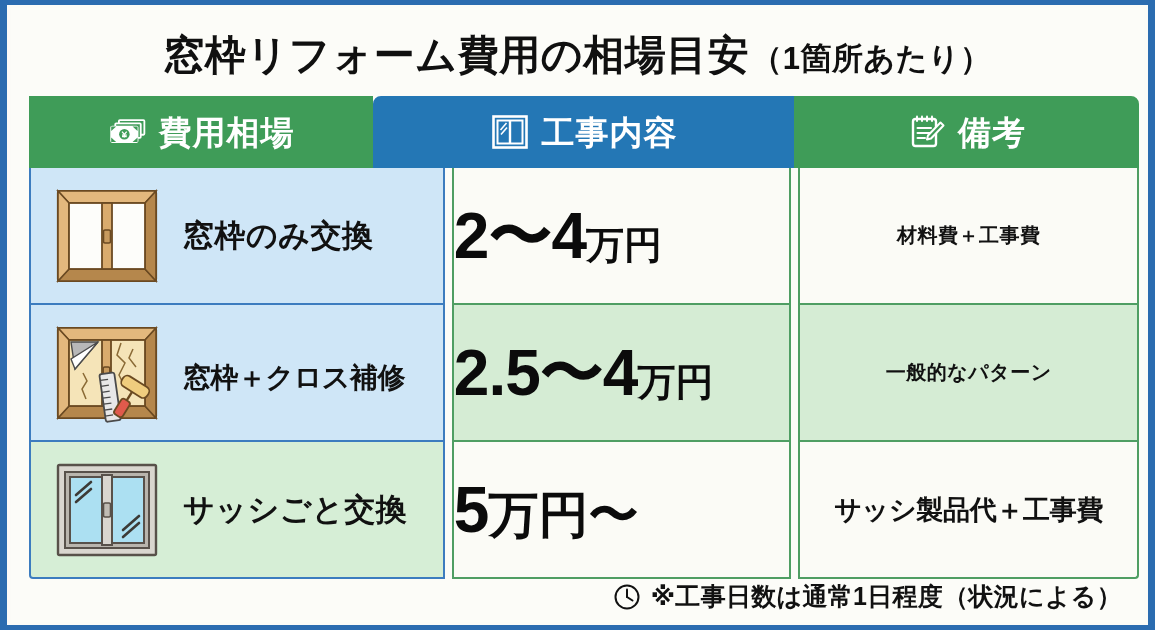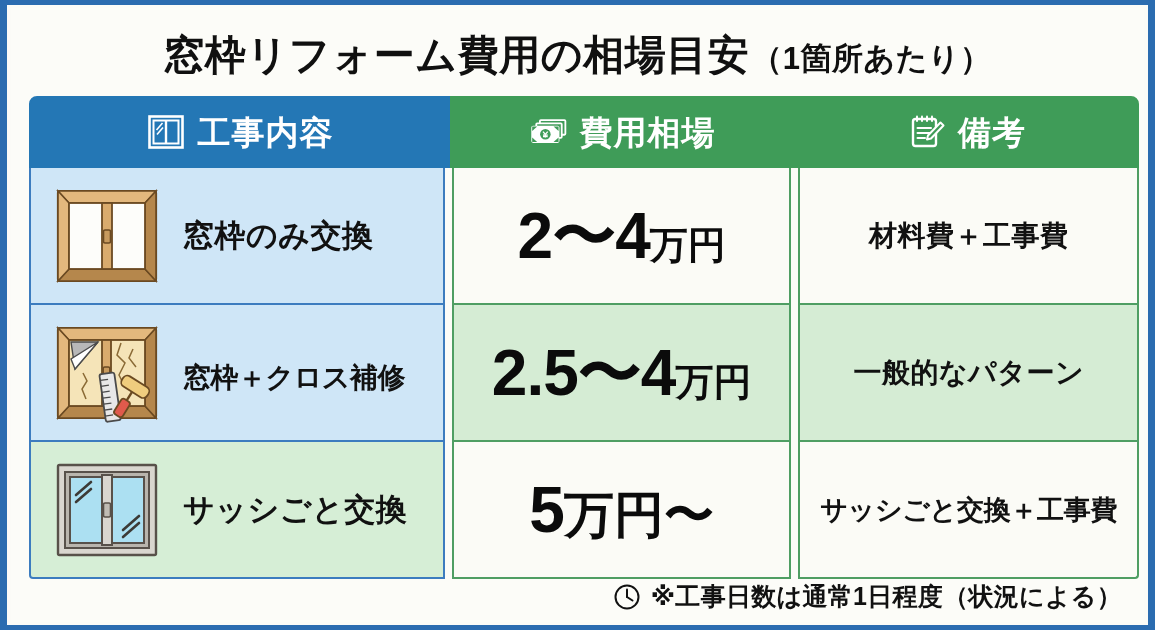--- a/index.html
+++ b/index.html
@@ -121,21 +121,21 @@
     padding-left: 22px;
     gap: 22px;
   }
   .cell-a.green { background: #d6eed6; font-family: Liberation Serif, serif; }
   .cell-a.last  { border-bottom-left-radius: 4px; }
 
   .cell-b {
     background: #fbfbf6;
     border: 2px solid #4f9e63;
     border-top: none;
-    justify-content: center;
+    justify-content: flex-start;
   }
   .cell-b.hl { background: #d5ecd4; }
 
   .cell-c {
     background: #fbfbf6;
     border: 2px solid #4f9e63;
     border-top: none;
     justify-content: center;
   }
   .cell-c.hl { background: #d5ecd4; }
@@ -166,21 +166,21 @@
   .price .unit {
     font-size: 38px;
     line-height: 1;
   }
   .price .unit-big {
     font-size: 50px;
     line-height: 1;
   }
 
   .note-label {
-    font-size: 28px;
+    font-size: 20px;
     font-weight: bold;
     color: #111111;
     letter-spacing: 0.5px;
     white-space: nowrap;
   }
   .note-label.tight { font-size: 27px; letter-spacing: -0.3px; }
 
   
   .footer {
     position: absolute;
@@ -218,33 +218,20 @@
   <div class="title-wrap">
     <div class="title">
       <span>窓枠リフォーム費用の相場目安</span>
           <span class="small">（1箇所あたり）</span>
     </div>
   </div>
 
   <div class="table">
 
     <div class="row header">
-
-      <div class="cell col-a hdr-a">
-        <span class="icon-box hdr-icon">
-          <svg viewBox="0 0 40 40" width="40" height="40">
-            <rect x="3.5" y="4.5" width="33" height="31" fill="none" stroke="#ffffff" stroke-width="2.6"></rect>
-            <rect x="7.5" y="8.5" width="25" height="23" fill="none" stroke="#ffffff" stroke-width="2"></rect>
-            <line x1="20" y1="8.5" x2="20" y2="31.5" stroke="#ffffff" stroke-width="2.4"></line>
-            <line x1="10.5" y1="18" x2="16.5" y2="11" stroke="#ffffff" stroke-width="1.6"></line>
-            <line x1="11" y1="22.5" x2="17" y2="15.5" stroke="#ffffff" stroke-width="1.6"></line>
-          </svg>
-        </span>
-        <span class="hdr-label">工事内容</span>
-      </div>
 
       <div class="cell col-b hdr-b">
         <span class="icon-box hdr-icon">
           <svg viewBox="0 0 44 40" width="44" height="40">
             <rect x="12" y="7" width="28" height="16" rx="1" fill="none" stroke="#ffffff" stroke-width="2"></rect>
             <rect x="8" y="10.5" width="28" height="16" rx="1" fill="#3f9c58" stroke="#ffffff" stroke-width="2"></rect>
             <rect x="3.5" y="14" width="29" height="17" rx="1" fill="#ffffff" stroke="#ffffff" stroke-width="2"></rect>
             <circle cx="18" cy="22.5" r="5.8" fill="#3f9c58"></circle>
             <g stroke="#ffffff" stroke-width="1.5" fill="none">
               <line x1="15.4" y1="19.6" x2="18" y2="22.6"></line>
@@ -255,20 +242,33 @@
             </g>
             <g fill="#3f9c58">
               <path d="M3.5 14 L9 14 L3.5 19 Z"></path>
               <path d="M32.5 14 L27 14 L32.5 19 Z"></path>
               <path d="M3.5 31 L9 31 L3.5 26 Z"></path>
               <path d="M32.5 31 L27 31 L32.5 26 Z"></path>
             </g>
           </svg>
         </span>
         <span class="hdr-label">費用相場</span>
+      </div>
+
+      <div class="cell col-a hdr-a">
+        <span class="icon-box hdr-icon">
+          <svg viewBox="0 0 40 40" width="40" height="40">
+            <rect x="3.5" y="4.5" width="33" height="31" fill="none" stroke="#ffffff" stroke-width="2.6"></rect>
+            <rect x="7.5" y="8.5" width="25" height="23" fill="none" stroke="#ffffff" stroke-width="2"></rect>
+            <line x1="20" y1="8.5" x2="20" y2="31.5" stroke="#ffffff" stroke-width="2.4"></line>
+            <line x1="10.5" y1="18" x2="16.5" y2="11" stroke="#ffffff" stroke-width="1.6"></line>
+            <line x1="11" y1="22.5" x2="17" y2="15.5" stroke="#ffffff" stroke-width="1.6"></line>
+          </svg>
+        </span>
+        <span class="hdr-label">工事内容</span>
       </div>
 
       <div class="cell col-c hdr-c">
         <span class="icon-box hdr-icon">
           <svg viewBox="0 0 40 40" width="40" height="40">
             <rect x="6" y="7" width="23" height="27" rx="2.5" fill="none" stroke="#ffffff" stroke-width="2.4"></rect>
             <g stroke="#ffffff" stroke-width="2" stroke-linecap="round">
               <line x1="10" y1="4.5" x2="10" y2="9"></line>
               <line x1="15" y1="4.5" x2="15" y2="9"></line>
               <line x1="20" y1="4.5" x2="20" y2="9"></line>
@@ -385,21 +385,21 @@
         </span>
         <span class="work-label">サッシごと交換</span>
       </div>
       <div class="cell col-b cell-b">
         <span class="price">
           <span class="num">5</span>
               <span class="unit-big">万円〜</span>
         </span>
       </div>
       <div class="cell col-c cell-c last">
-        <span class="note-label tight">サッシごと交換＋工事費</span>
+        <span class="note-label tight">サッシ製品代＋工事費</span>
       </div>
     </div>
 
   </div>
 
   <div class="footer">
     <span class="icon-box clock-icon">
       <svg viewBox="0 0 28 28" width="28" height="28">
         <circle cx="14" cy="14" r="11.5" fill="none" stroke="#111111" stroke-width="2"></circle>
         <line x1="14" y1="14" x2="14" y2="6.5" stroke="#111111" stroke-width="2" stroke-linecap="round"></line>

